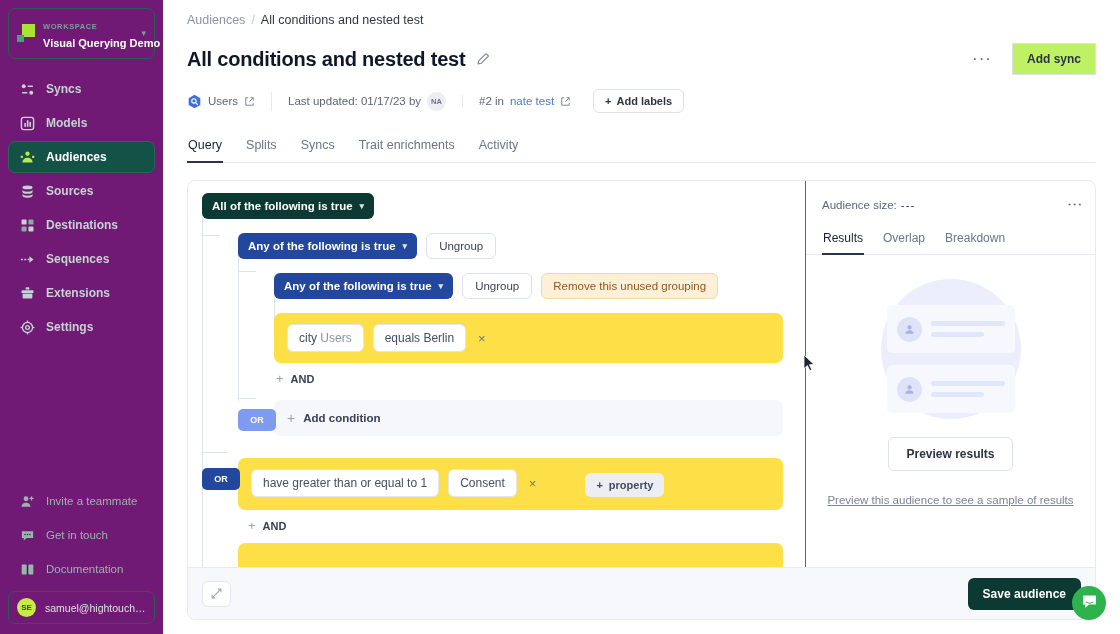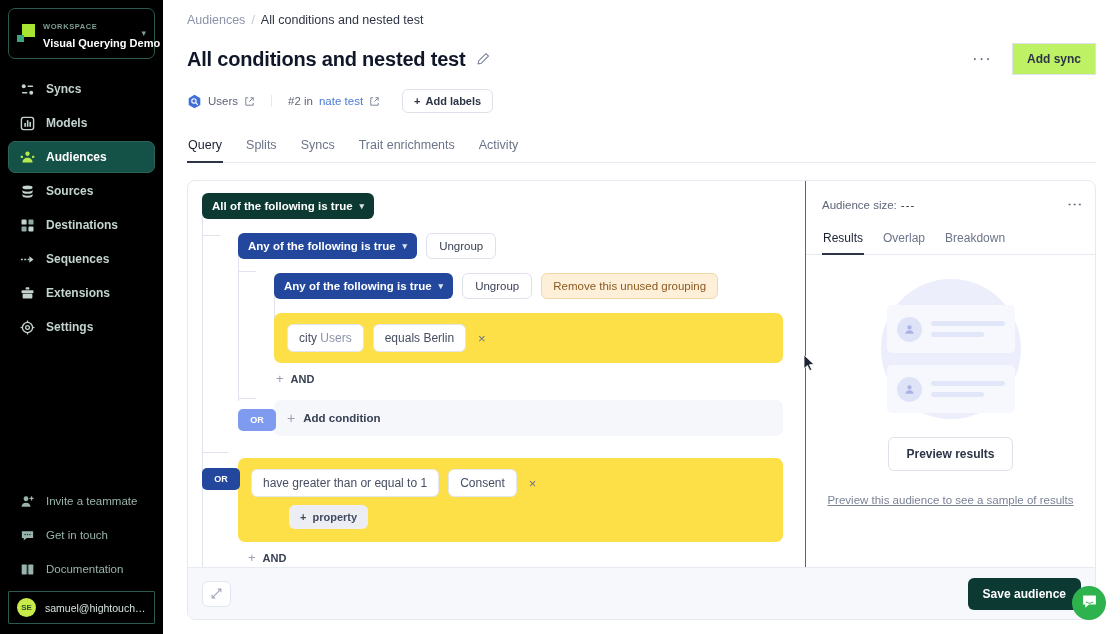--- a/index.html
+++ b/index.html
@@ -7,21 +7,21 @@
     width: 1120px; height: 634px;
     font-family: "Liberation Sans", sans-serif;
     background: #ffffff;
     overflow: hidden;
   }
   .app { display: flex; width: 1120px; height: 634px; position: relative; }
 
   
   .sidebar {
     width: 163px; height: 634px;
-    background: #000000;
+    background: #701a75;
     display: flex; flex-direction: column;
     padding: 8px 8px 10px 8px;
     flex: 0 0 163px;
     position: relative;
   }
   .ws-card {
     border: 1px solid #2a5a52;
     border-radius: 7px;
     padding: 6px 8px 7px 8px;
     display: flex; align-items: center; gap: 8px;
@@ -52,21 +52,21 @@
   .nav-item.active {
     background: #145146; border-color: #2d6459; color: #ffffff;
   }
   .nav-item .ico { width: 16px; height: 16px; flex: 0 0 16px; display: flex; align-items: center; justify-content: center; }
   .nav-item .ico svg { display: block; }
 
   .sidebar-spacer { flex: 1; }
   .nav-bottom { display: flex; flex-direction: column; gap: 2px; }
   .nav-bottom .nav-item { color: #9ab3ad; font-weight: 400; font-size: 11.5px; }
   .user-card {
-    border: 1px solid #2a5a52; border-radius: 1px;
+    border: 1px solid #2a5a52; border-radius: 7px;
     display: flex; align-items: center; gap: 9px;
     padding: 6px 8px; margin-top: 6px; cursor: pointer;
   }
   .avatar {
     width: 19px; height: 19px; border-radius: 50%;
     background: #c8eb4a; color: #24502f;
     font-size: 8px; font-weight: 700;
     display: flex; align-items: center; justify-content: center;
     flex: 0 0 19px;
   }
@@ -426,20 +426,24 @@
             <circle cx="7.4" cy="7.4" r="2.3" fill="none" stroke="#fff" stroke-width="1.2"></circle>
             <path d="M9.2 9.2l2 2" stroke="#fff" stroke-width="1.2" stroke-linecap="round"></path>
           </svg>
           <span>Users</span>
           <span class="ext-ico">
             <svg width="11" height="11" viewBox="0 0 16 16">
                 <path d="M6 2.6H2.6v10.8h10.8V10" fill="none" stroke="#7a8295" stroke-width="1.4"></path>
                 <path d="M9.4 2.6h4v4M13.4 2.6l-5.6 5.6" fill="none" stroke="#7a8295" stroke-width="1.4"></path>
               </svg>
           </span>
+        </span>
+        <span class="meta-cell">
+          <span>Last updated: 01/17/23 by</span>
+          <span class="na-chip">NA</span>
         </span>
         <span class="meta-cell">
           <span>#2 in</span>
           <span class="meta-link">nate test</span>
           <span class="ext-ico">
             <svg width="11" height="11" viewBox="0 0 16 16">
                 <path d="M6 2.6H2.6v10.8h10.8V10" fill="none" stroke="#7a8295" stroke-width="1.4"></path>
                 <path d="M9.4 2.6h4v4M13.4 2.6l-5.6 5.6" fill="none" stroke="#7a8295" stroke-width="1.4"></path>
               </svg>
           </span>
@@ -520,21 +524,21 @@
                 <span class="or-badge light" style="left:0px; top:9px;">OR</span>
                 <div class="addcond-box">
                   <span class="plus">+</span>
                   <span>Add condition</span>
                 </div>
               </div>
             </div>
 
             <div style="position:relative; margin-top:22px; padding-left:50px; margin-right:22px;">
               <span class="or-badge deep" style="left:14px; top:10px;">OR</span>
-              <div class="cond-box" style="flex-direction:column; align-items:flex-start; gap:8px; padding-bottom:13px;">
+              <div class="cond-box" style="flex-direction:row; align-items:flex-end; gap:8px; padding-bottom:13px;">
                 <div style="display:flex; align-items:center; gap:9px;">
                   <span class="cond-pill">
                     <span>have greater than or equal to 1</span>
                   </span>
                   <span class="cond-pill">
                     <span>Consent</span>
                   </span>
                   <span class="x-btn">×</span>
                 </div>
                 <span class="prop-chip" style="margin-left:38px;">

